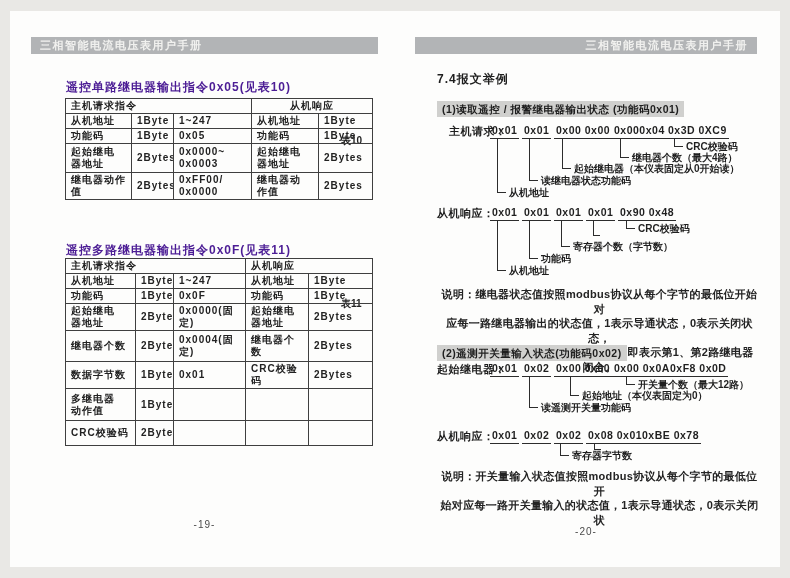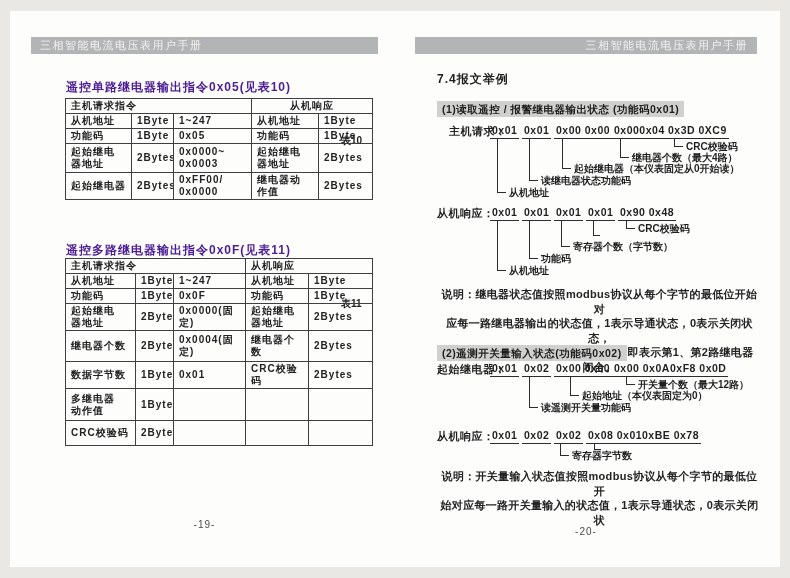--- a/index.html
+++ b/index.html
@@ -1,20 +1,20 @@
 <!DOCTYPE html>
 <html><head>
 <meta charset="utf-8">
 <style>
   html,body{margin:0;padding:0;}
   body{background:#e9e8e5;font-family:"Liberation Sans","DejaVu Sans",sans-serif;}
   #root{position:relative;width:790px;height:578px;overflow:hidden;background:#e9e8e5;}
   .sheet{position:absolute;left:10px;top:11px;width:770px;height:556px;background:#fdfdfc;}
   .hbar{position:absolute;top:37px;height:17px;background:#b2b4b6;color:#f1f1ef;
-        font-size:11px;font-weight:normal;line-height:17px;letter-spacing:1.5px;box-sizing:border-box;white-space:nowrap;overflow:hidden;}
+        font-size:11px;font-weight:bold;line-height:17px;letter-spacing:1.5px;box-sizing:border-box;white-space:nowrap;overflow:hidden;}
   .hbar-left{left:31px;width:347px;padding-left:9px;}
   .hbar-right{left:415px;width:342px;text-align:right;padding-right:9px;}
   .sec-title{position:absolute;font-size:12px;font-weight:bold;color:#4c1d95;letter-spacing:1px;white-space:nowrap;}
   .tag{position:absolute;font-size:10px;color:#222;font-weight:bold;white-space:nowrap;margin-top:47px;}
   table.t{position:absolute;border-collapse:collapse;table-layout:fixed;}
   table.t td{border:1px solid #3f3f3f;font-size:10px;font-weight:bold;color:#222;
         padding:1px 5px;white-space:pre-line;letter-spacing:1px;vertical-align:middle;line-height:12px;overflow:hidden;}
   td.ctr{text-align:center;}
   .pagenum{position:absolute;font-size:10px;color:#4a4a4a;text-align:center;letter-spacing:1px;}
   .h7{position:absolute;font-size:12px;font-weight:bold;letter-spacing:1px;color:#1e1e1e;white-space:nowrap;}
@@ -72,21 +72,21 @@
         <td>起始继电
 器地址</td>
         <td>2Bytes</td>
         <td>0x0000~
 0x0003</td>
         <td>起始继电
 器地址</td>
         <td>2Bytes</td>
       </tr>
       <tr style="height:26px">
-        <td>起始继电器</td>
+        <td>继电器动作值</td>
         <td>2Bytes</td>
         <td>0xFF00/
 0x0000</td>
         <td>继电器动
 作值</td>
         <td>2Bytes</td>
       </tr>
     </tbody>
   </table>
 

